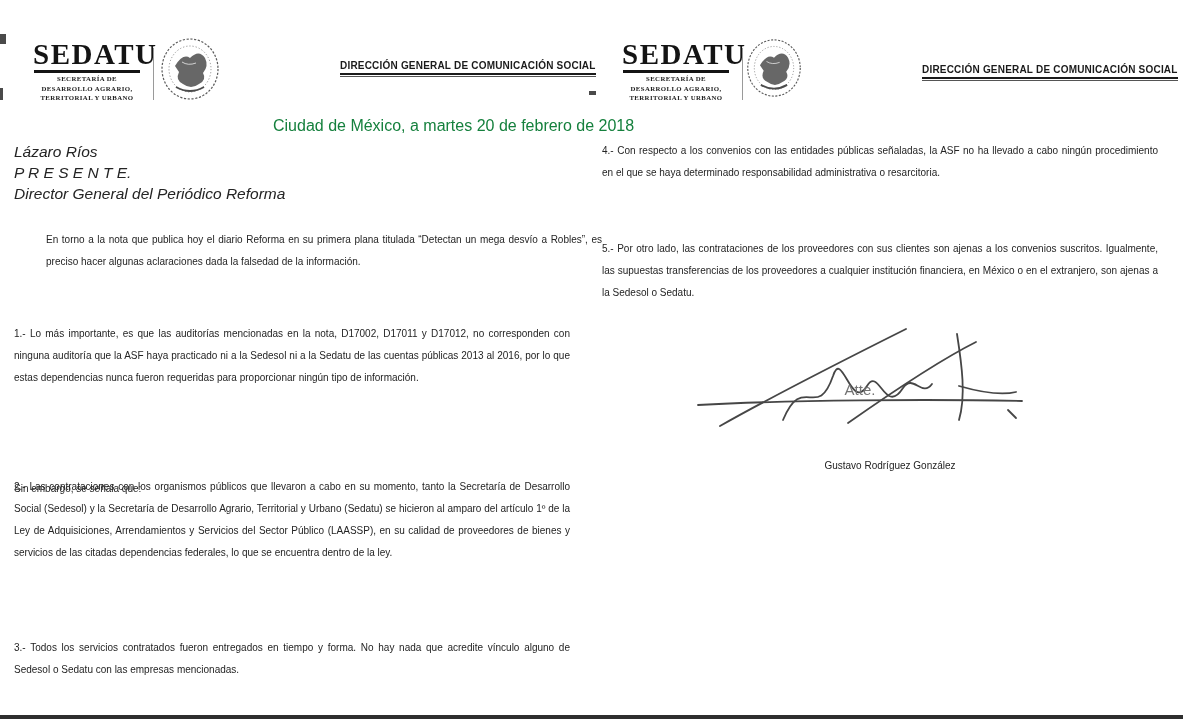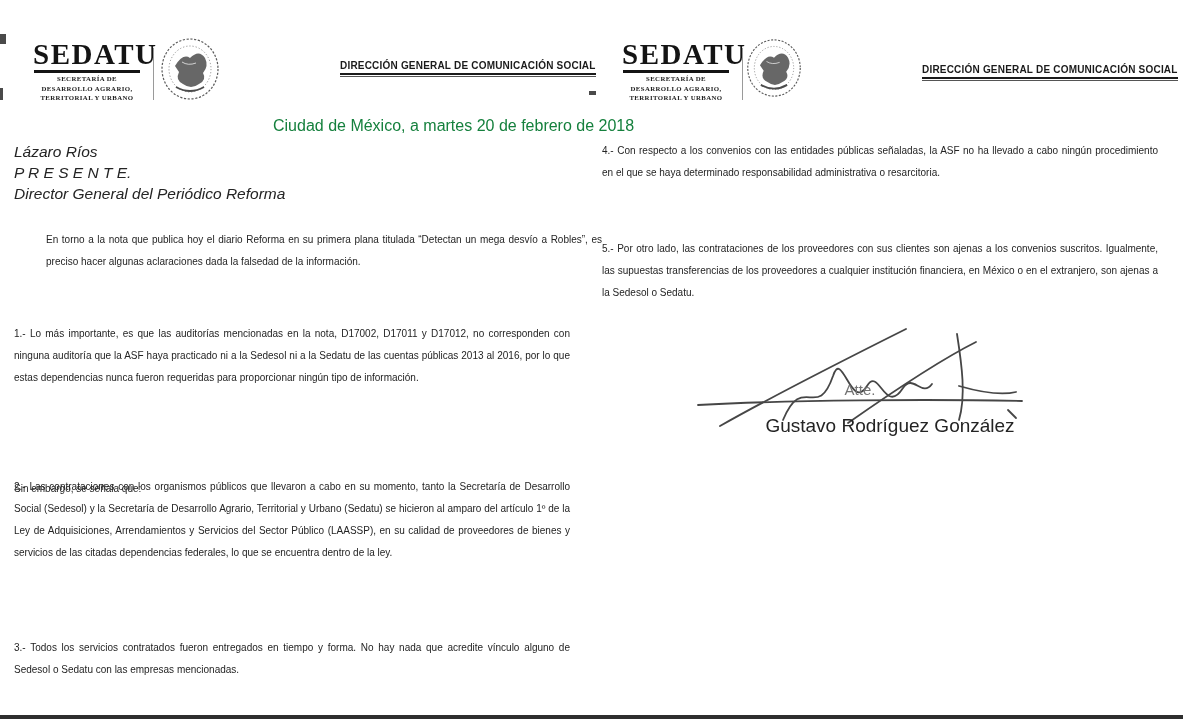--- a/index.html
+++ b/index.html
@@ -44,21 +44,21 @@
   }
   .recipient{position:absolute;font-size:15.5px;line-height:21px;color:#242424;}
   .par{
     position:absolute;font-size:10px;line-height:22px;
     text-align:justify;color:#242424;
   }
   .par.noj{text-align:left;}
   
   .sig-svg{position:absolute;}
   .atte{position:absolute;font-size:15px;color:#737373;text-align:center;}
-  .sig-block{position:absolute;text-align:center;font-size:19px;line-height:18px;color:#242424;}
+  .sig-block{position:absolute;text-align:center;font-size:10px;line-height:18px;color:#242424;margin-top:40px;}
   
   .bottom-rule{position:absolute;left:0;top:715px;width:1183px;height:4px;background:#2e2e2e;}
   .artifact{position:absolute;background:#2a2a2a;opacity:.85;}
 </style>
 </head>
 <body>
 
 <div class="canvas">
 
   <div>

